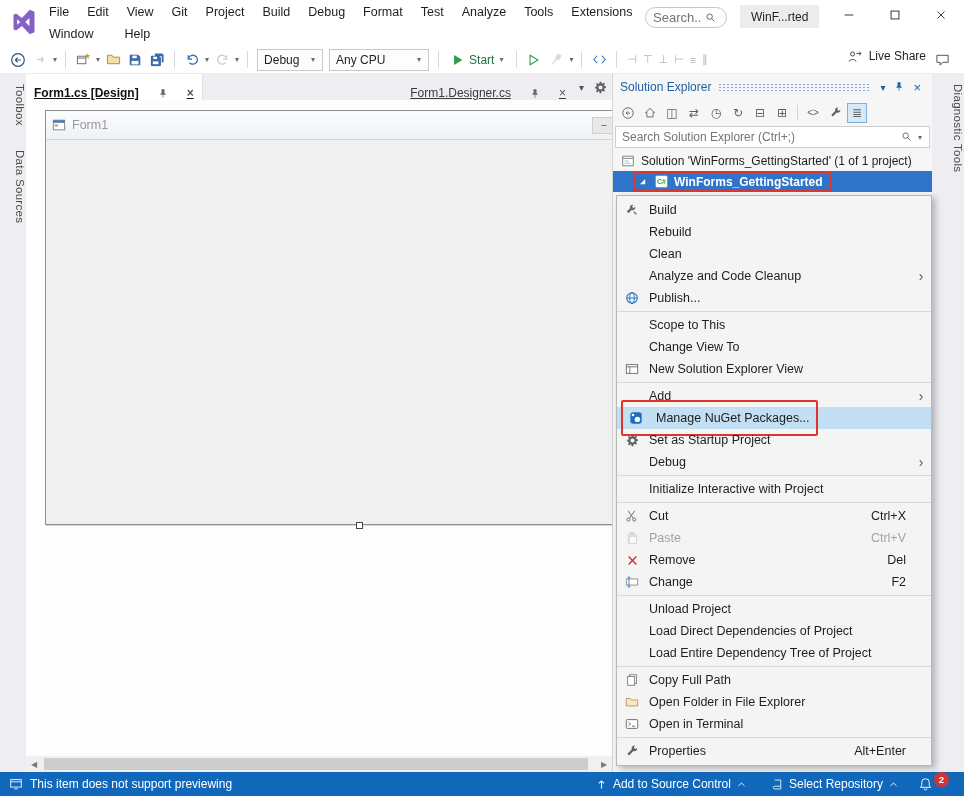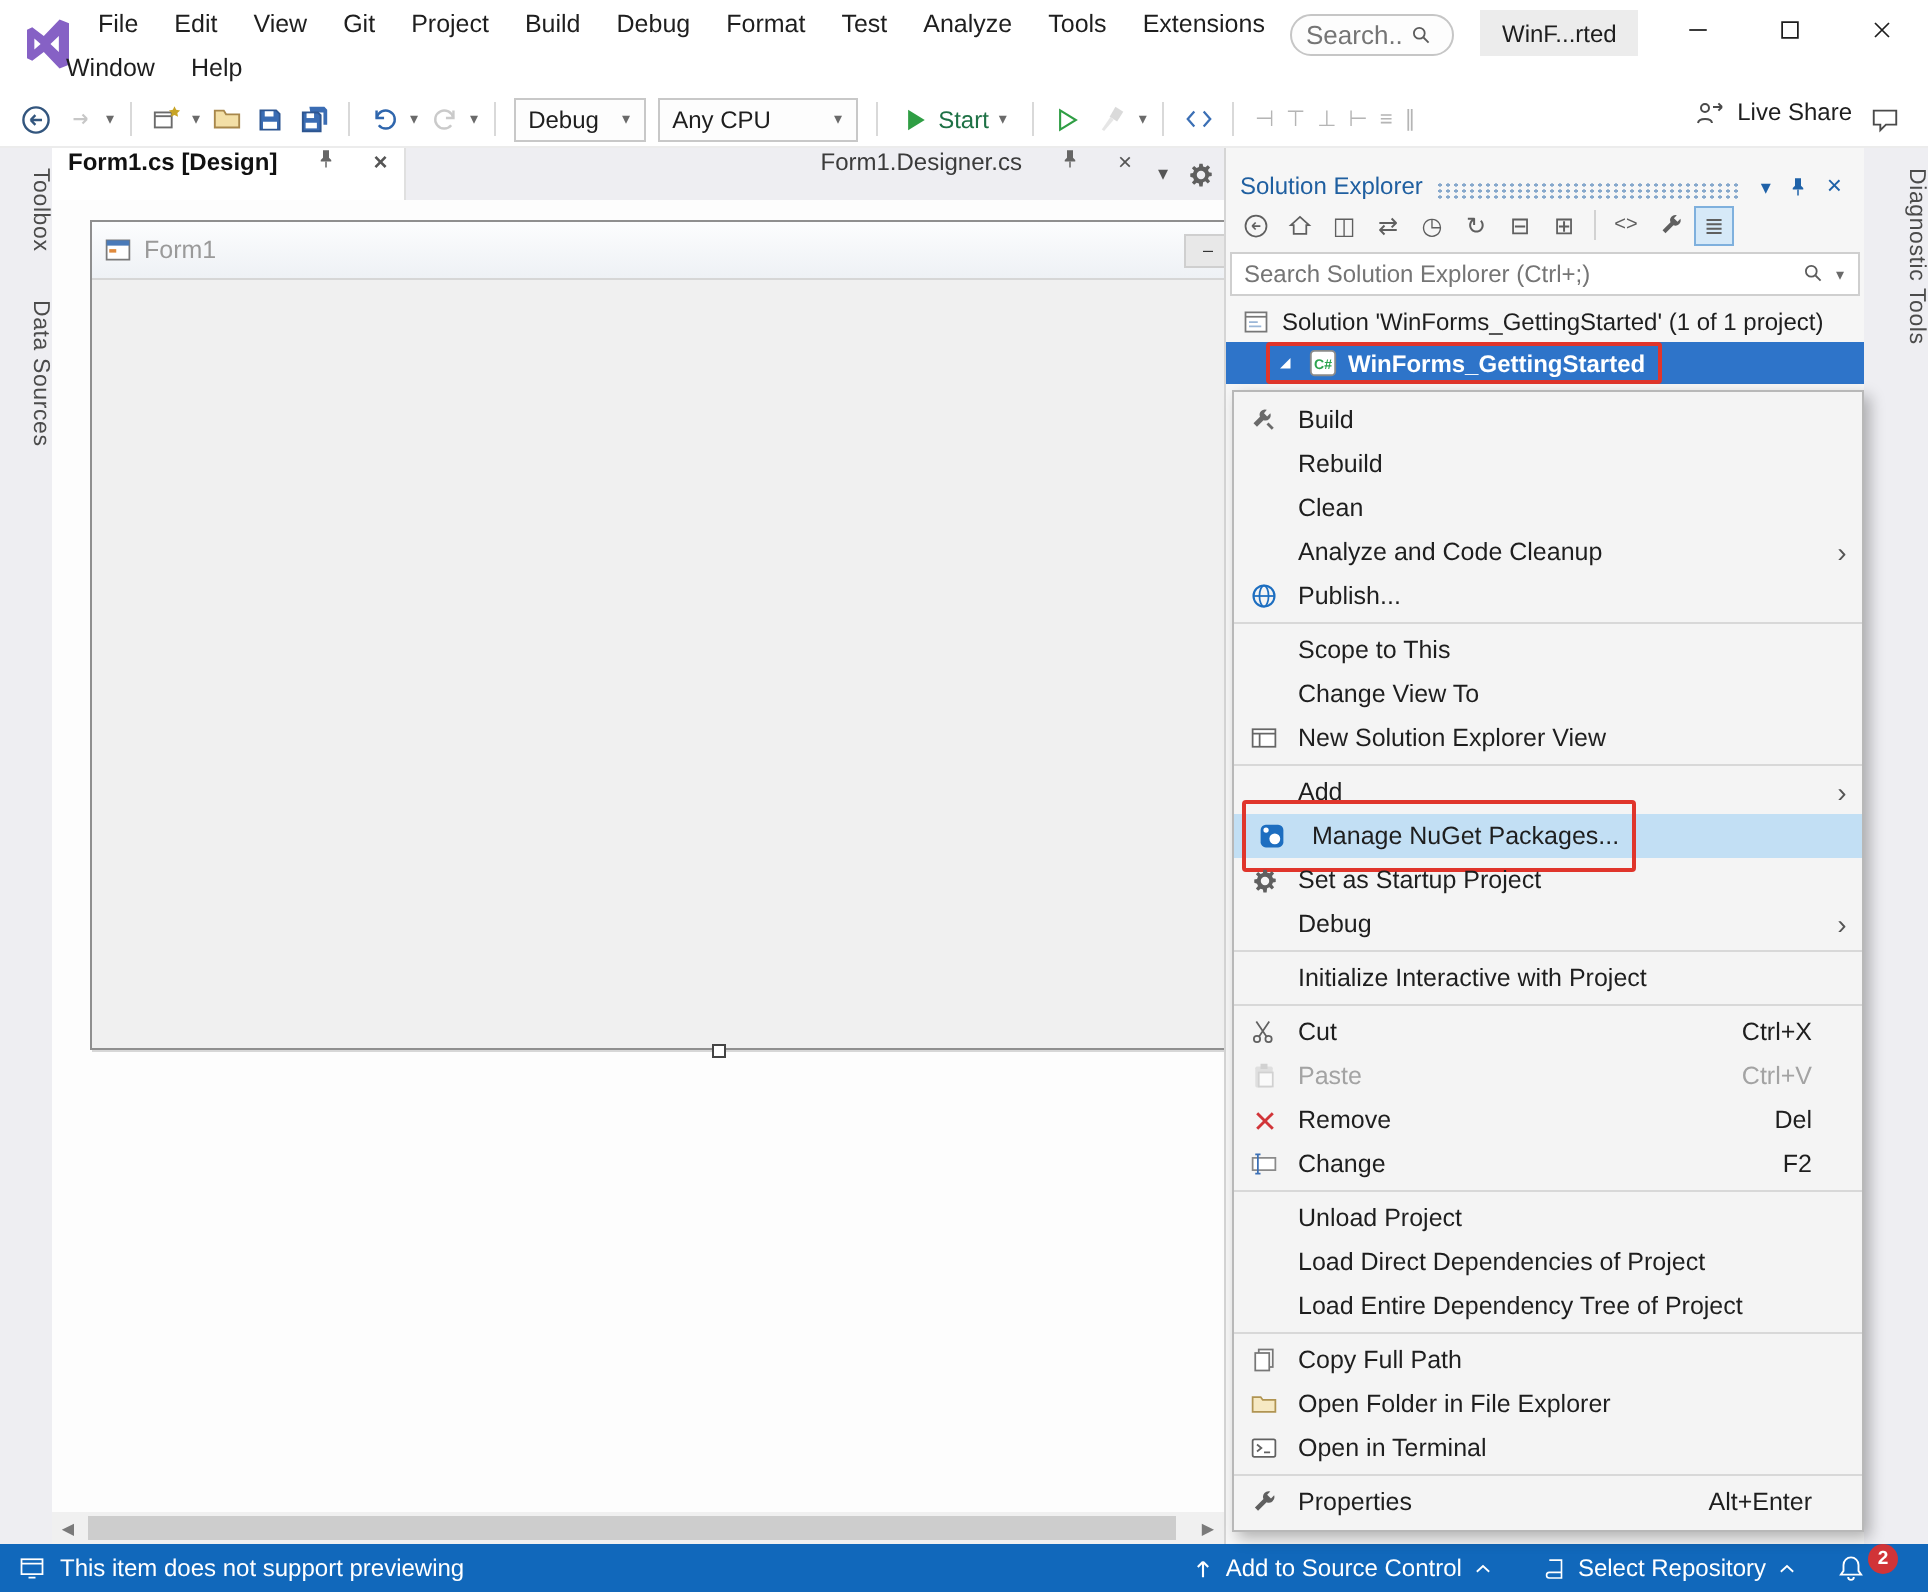--- a/index.html
+++ b/index.html
@@ -6,21 +6,21 @@
   html,body { background:#ddd; }
   body { font-family:"Liberation Sans","DejaVu Sans",sans-serif; }
   #app { position:relative; width:964px; height:796px; background:#fff; overflow:hidden;
          font-size:12px; color:#1e1e1e; user-select:none; }
 
   
   .titlebar { position:absolute; top:0; left:0; right:0; height:46px; background:#fff; }
   .logo { position:absolute; left:10px; top:8px; width:28px; height:28px; }
   .menus { position:absolute; display:flex; }
   .menus.row1 { left:40px; top:2px; }
-  .menus.row2 { left:24px; top:24px; }
+  .menus.row2 { left:40px; top:24px;gap:13px; }
   .menu-item { padding:3px 9px; font-size:12.5px; color:#1e1e1e; border-radius:3px; }
   .search-pill { position:absolute; left:645px; top:7px; width:82px; height:21px; border:1px solid #c6c6c6;
                  border-radius:11px; background:#fdfdfd; display:flex; align-items:center; padding:0 7px; gap:4px; }
   .search-pill input { border:none; outline:none; background:transparent; width:48px; font-size:13px; color:#5f5f5f;
                  font-family:inherit; }
   .title-chip { position:absolute; left:740px; top:5px; height:23px; padding:0 11px; background:#ececec;
                 display:flex; align-items:center; font-size:12px; color:#1e1e1e; }
   .win-controls { position:absolute; right:0; top:0; height:30px; display:flex; }
   .win-btn { width:46px; height:30px; display:flex; align-items:center; justify-content:center; }
 
@@ -42,21 +42,21 @@
   
   .left-strip { position:absolute; left:0; top:74px; width:26px; bottom:24px; background:#eeeef2; }
   .right-strip { position:absolute; right:0; top:74px; width:32px; bottom:24px; background:#eeeef2; }
   .v-tab { writing-mode:vertical-rl; font-size:11.5px; color:#4b4b4b; padding:4px 0; margin:6px auto; width:100%;
            text-align:left; display:block; letter-spacing:.3px; padding-left:6px; }
   .v-tab + .v-tab { margin-top:16px; }
 
   
   .doc-area { position:absolute; left:26px; top:74px; width:586px; bottom:24px; background:#fff; }
   .tab-strip { height:26px; background:#eeeef2; display:flex; align-items:stretch; }
-  .doc-tab { display:flex; align-items:flex-start; gap:18px; padding:0 8px; font-size:12px; color:#3b3b3b; }
+  .doc-tab { display:flex; align-items:flex-end; gap:18px; padding:0 8px; font-size:12px; color:#3b3b3b;text-decoration:underline; }
   .doc-tab.active { background:#ffffff; font-weight:bold; color:#111; border-right:1px solid #e0e0e0; }
   .tab-x { font-size:12px; color:#555; }
   .strip-spacer { flex:1; }
   .strip-ic { display:flex; align-items:center; padding:0 5px; color:#555; font-size:10px; }
   .design-canvas { position:absolute; top:26px; left:0; right:0; bottom:16px; background:#fdfdfd; overflow:hidden; }
   .form-window { position:absolute; left:19px; top:10px; width:630px; height:415px; background:#f0f0f0;
                  border:1px solid #8f8f8f; box-shadow:1px 1px 0 rgba(0,0,0,.15); }
   .form-titlebar { height:29px; background:linear-gradient(#fcfdfe,#eef1f5); border-bottom:1px solid #d6d6d6;
                    display:flex; align-items:center; gap:6px; padding:0 6px; }
   .form-title { color:#9a9a9a; font-size:12.5px; }
@@ -68,21 +68,21 @@
                    background:#fff; border:1px solid #444; }
   .h-scroll { position:absolute; left:0; right:0; bottom:0; height:16px; background:#f0f0f0; display:flex;
               align-items:center; }
   .h-arrow { width:16px; text-align:center; font-size:8px; color:#7a7a7a; }
   .h-track { flex:1; position:relative; height:100%; }
   .h-thumb { position:absolute; left:2px; right:8px; top:2px; bottom:2px; background:#cdcdcd; }
 
   
   .sol-panel { position:absolute; left:612px; top:74px; width:320px; bottom:24px; background:#f6f6f6;
                border-left:1px solid #d5d5d5; }
-  .sol-header { height:26px; display:flex; align-items:flex-end; padding:0 7px; }
+  .sol-header { height:26px; display:flex; align-items:center; padding:0 7px; }
   .sol-title { font-size:12px; color:#1f5fa0; white-space:nowrap; }
   .grip { flex:1; height:9px; margin:0 7px; background-image:radial-gradient(#86a8cc 1px, transparent 1.1px);
           background-size:4px 3px; }
   .hdr-ic { color:#1f62a8; font-size:10px; padding:0 4px; display:flex; align-items:center; }
   .sol-toolbar { height:25px; display:flex; align-items:center; padding:0 5px; gap:2px; color:#5f5f5f; }
   .sol-tb-icon { width:20px; height:20px; display:flex; align-items:center; justify-content:center; font-size:12px; }
   .sol-tb-icon.pressed { border:1px solid #7fb0dd; background:#d6e9f8; }
   .sol-tb-sep { width:1px; height:15px; background:#d2d2d2; margin:0 3px; }
   .sol-search { height:22px; margin:1px 2px 2px 2px; background:#fff; border:1px solid #cfcfcf; display:flex;
                 align-items:center; padding:0 6px; gap:4px; }

